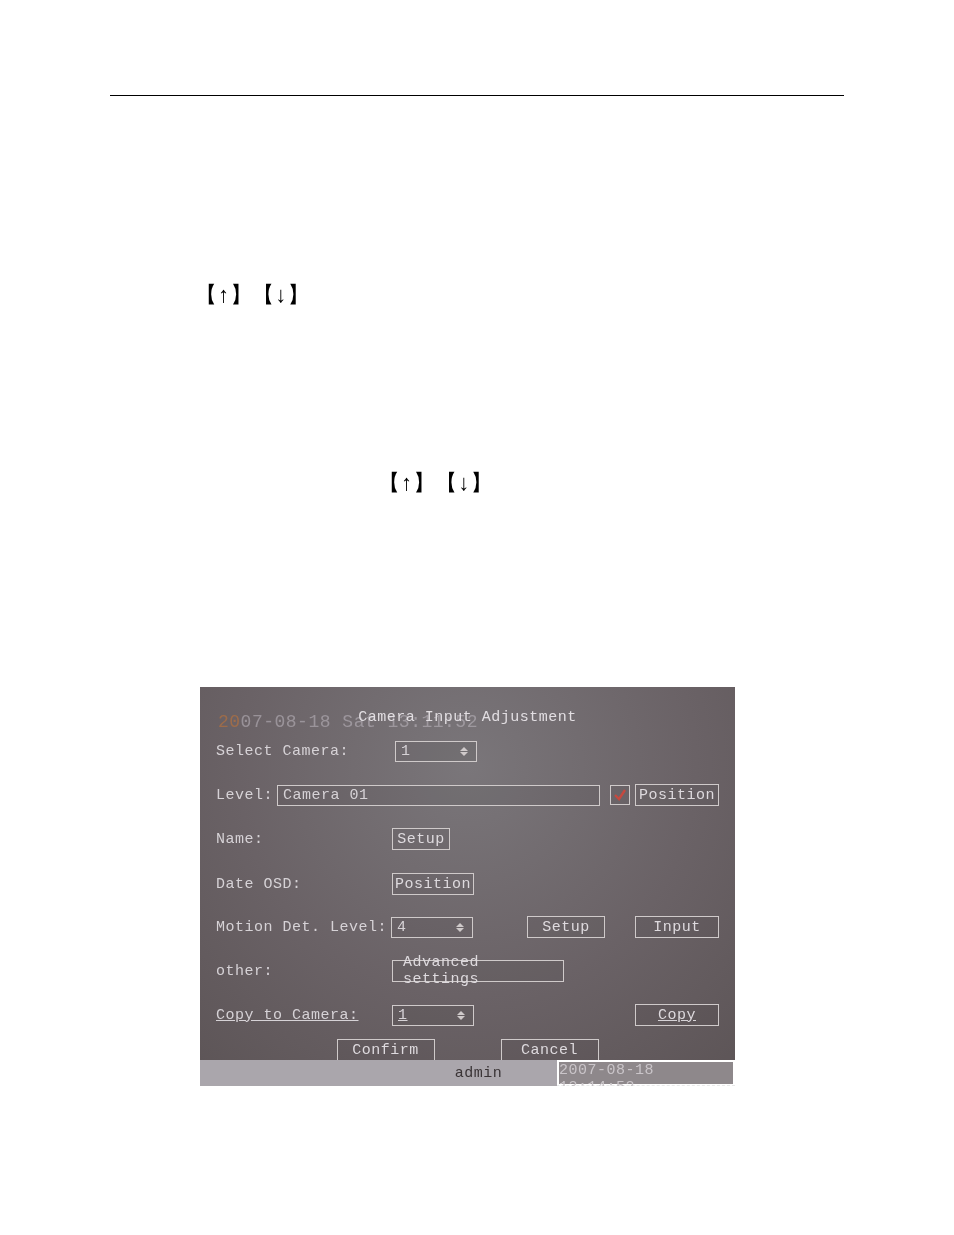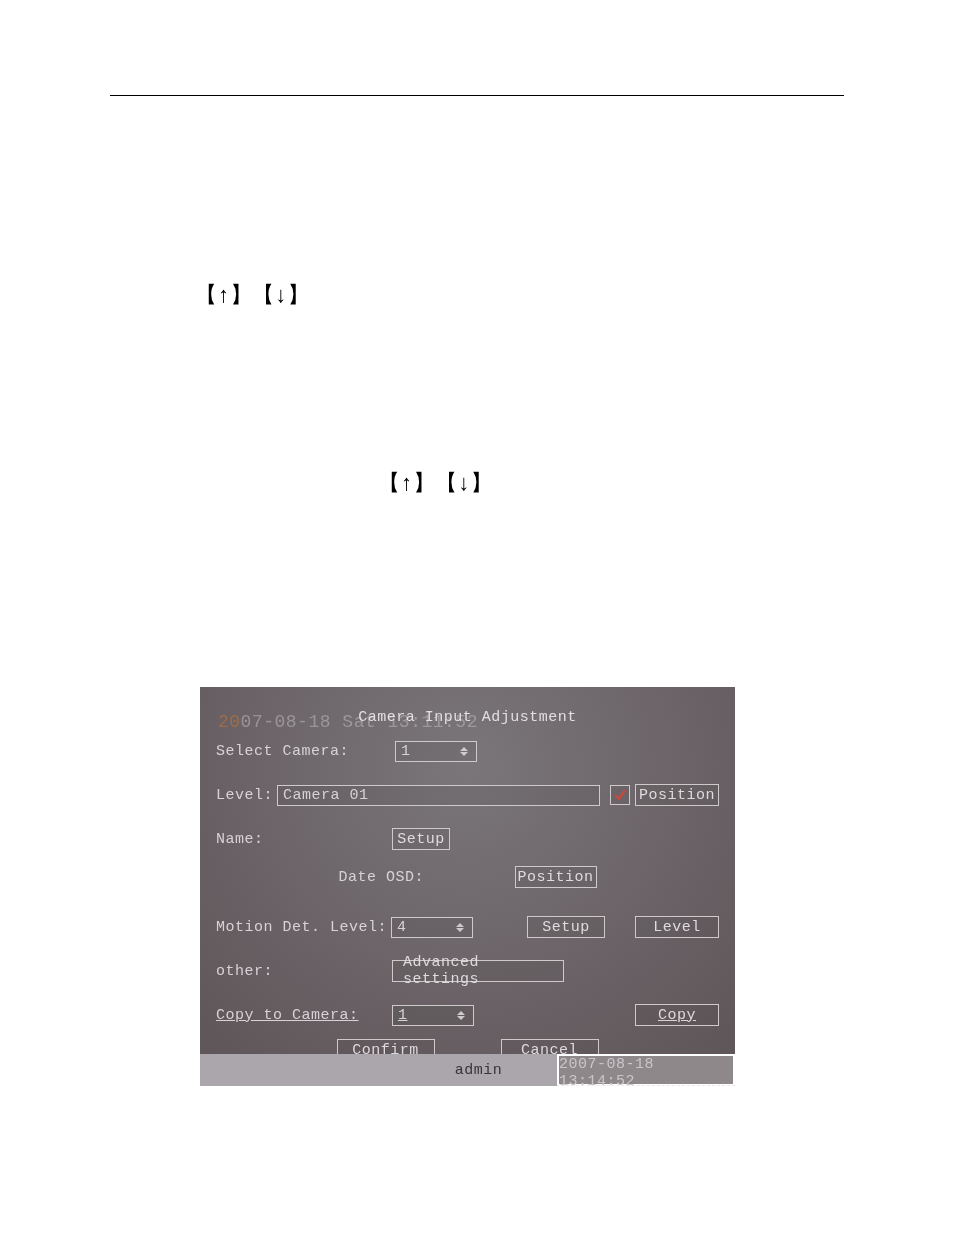--- a/index.html
+++ b/index.html
@@ -95,21 +95,21 @@
     background: rgba(0,0,0,0.04);
     margin-right: 5px;
   }
   .checkmark {
     width: 14px; height: 14px;
   }
   .checkmark svg { display:block; }
 
   .statusbar {
     position: absolute; left: 0; right: 0; bottom: 0;
-    height: 32px;
+    height: 26px;
     background: #aaa6ac;
     display: flex;
   }
   .status-mid {
     flex: 1; display:flex; align-items:center; justify-content:center;
     color:#3a3436; font-size:15px;
   }
   .status-right {
     width: 178px;
     border: 2px solid #ffffff;
@@ -163,37 +163,37 @@
       </span>
     </span>
     <span class="btn" style="width:84px">Position</span>
   </div>
 
   <div class="row" style="top:141px;">
     <span class="label" style="width:176px">Name:</span>
     <span class="btn" style="width:58px">Setup</span>
   </div>
 
-  <div class="row" style="top:179px;justify-content:center;">
+  <div class="row" style="top:186px;">
     <span class="label" style="width:176px">Date OSD:</span>
     <span class="btn" style="width:82px">Position</span>
   </div>
 
   <div class="row" style="top:229px;">
     <span class="label">Motion Det. Level:</span>
     <div class="field-box spinner" style="margin-left:4px">
       <span>4</span>
       <span class="spin-iconbox">
         <span class="tri-up"></span>
           <span class="tri-down"></span>
       </span>
     </div>
     <div style="flex:1"></div>
     <span class="btn" style="width:78px;margin-right:30px">Setup</span>
-    <span class="btn" style="width:84px">Level</span>
+    <span class="btn" style="width:84px">Input</span>
   </div>
 
   <div class="row" style="top:273px;">
     <span class="label" style="width:176px">other:</span>
     <span class="btn" style="width:172px">Advanced settings</span>
   </div>
 
   <div class="row" style="top:317px;text-decoration:underline;">
     <span class="label" style="width:176px">Copy to Camera:</span>
     <div class="field-box spinner">

